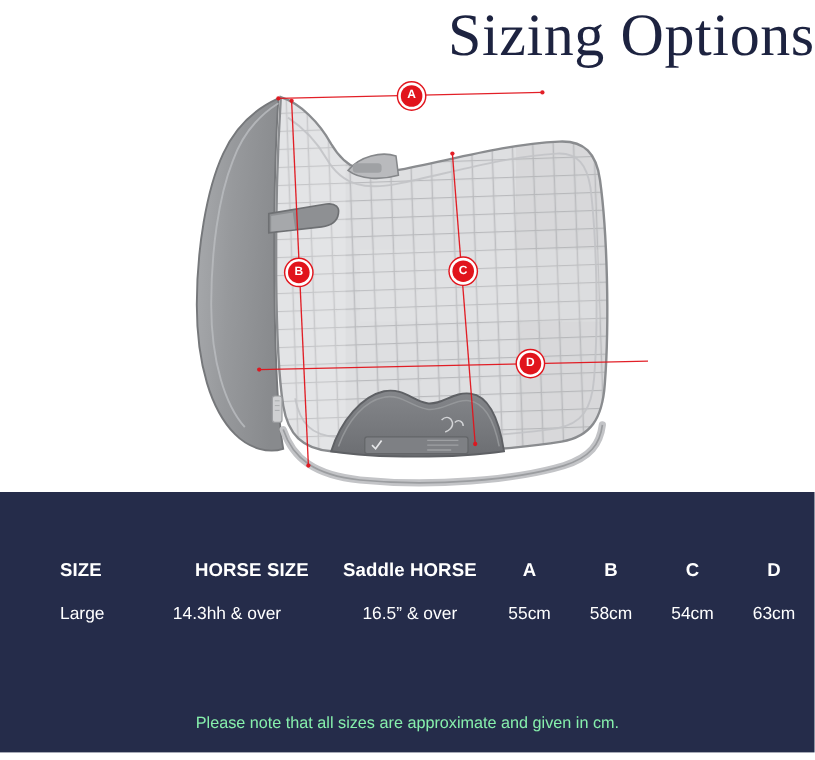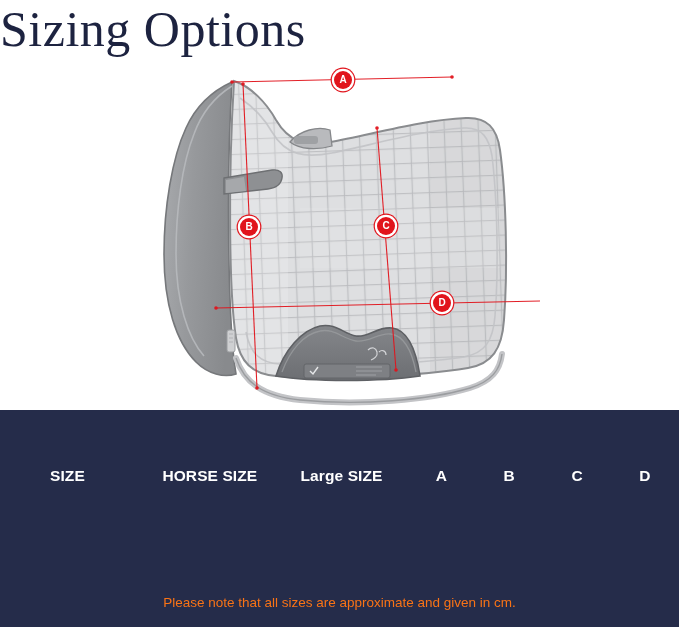--- a/index.html
+++ b/index.html
@@ -18,21 +18,21 @@
     overflow: hidden;
   }
 
   
   #title-block {
     position: absolute;
     left: 0;
     top: 0;
     width: 679px;
     height: 62px;
-    text-align: left;
+    text-align: right;
   }
   #page-title {
     font-family: "Liberation Serif", "DejaVu Serif", serif;
     font-size: 50px;
     line-height: 58px;
     color: #1d2340;
     letter-spacing: 0.5px;
     font-weight: 400;
     white-space: nowrap;
   }
@@ -111,21 +111,21 @@
   .col-b       { width: 66px;  text-align: center; }
   .col-c       { width: 66px;  text-align: center; }
   .col-d       { width: 66px;  text-align: center; }
 
   #table-note {
     position: absolute;
     left: 0;
     top: 185px;
     width: 679px;
     text-align: center;
-    color: #f97316;
+    color: #86efac;
     font-size: 13.5px;
     font-family: "Liberation Sans", sans-serif;
   }
 </style>
 </head>
 <body>
 
 <div id="page">
 
   <div id="title-block">
@@ -295,27 +295,36 @@
     <div class="badge" style="left:433px; top:236px;">D</div>
   </div>
 
   <div id="navy-panel">
 
     <table id="size-table">
       <thead>
         <tr>
           <th class="col-size">SIZE</th>
           <th class="col-horse">HORSE SIZE</th>
-          <th class="col-saddle">Large SIZE</th>
+          <th class="col-saddle">Saddle HORSE</th>
           <th class="col-a">A</th>
           <th class="col-b">B</th>
           <th class="col-c">C</th>
           <th class="col-d">D</th>
         </tr>
       </thead>
       <tbody>
+        <tr>
+          <td class="col-size">Large</td>
+          <td class="col-horse">14.3hh &amp; over</td>
+          <td class="col-saddle">16.5” &amp; over</td>
+          <td class="col-a">55cm</td>
+          <td class="col-b">58cm</td>
+          <td class="col-c">54cm</td>
+          <td class="col-d">63cm</td>
+        </tr>
       </tbody>
     </table>
 
     <div id="table-note">Please note that all sizes are approximate and given in cm.</div>
   </div>
 
 </div>
 
 </body></html>

